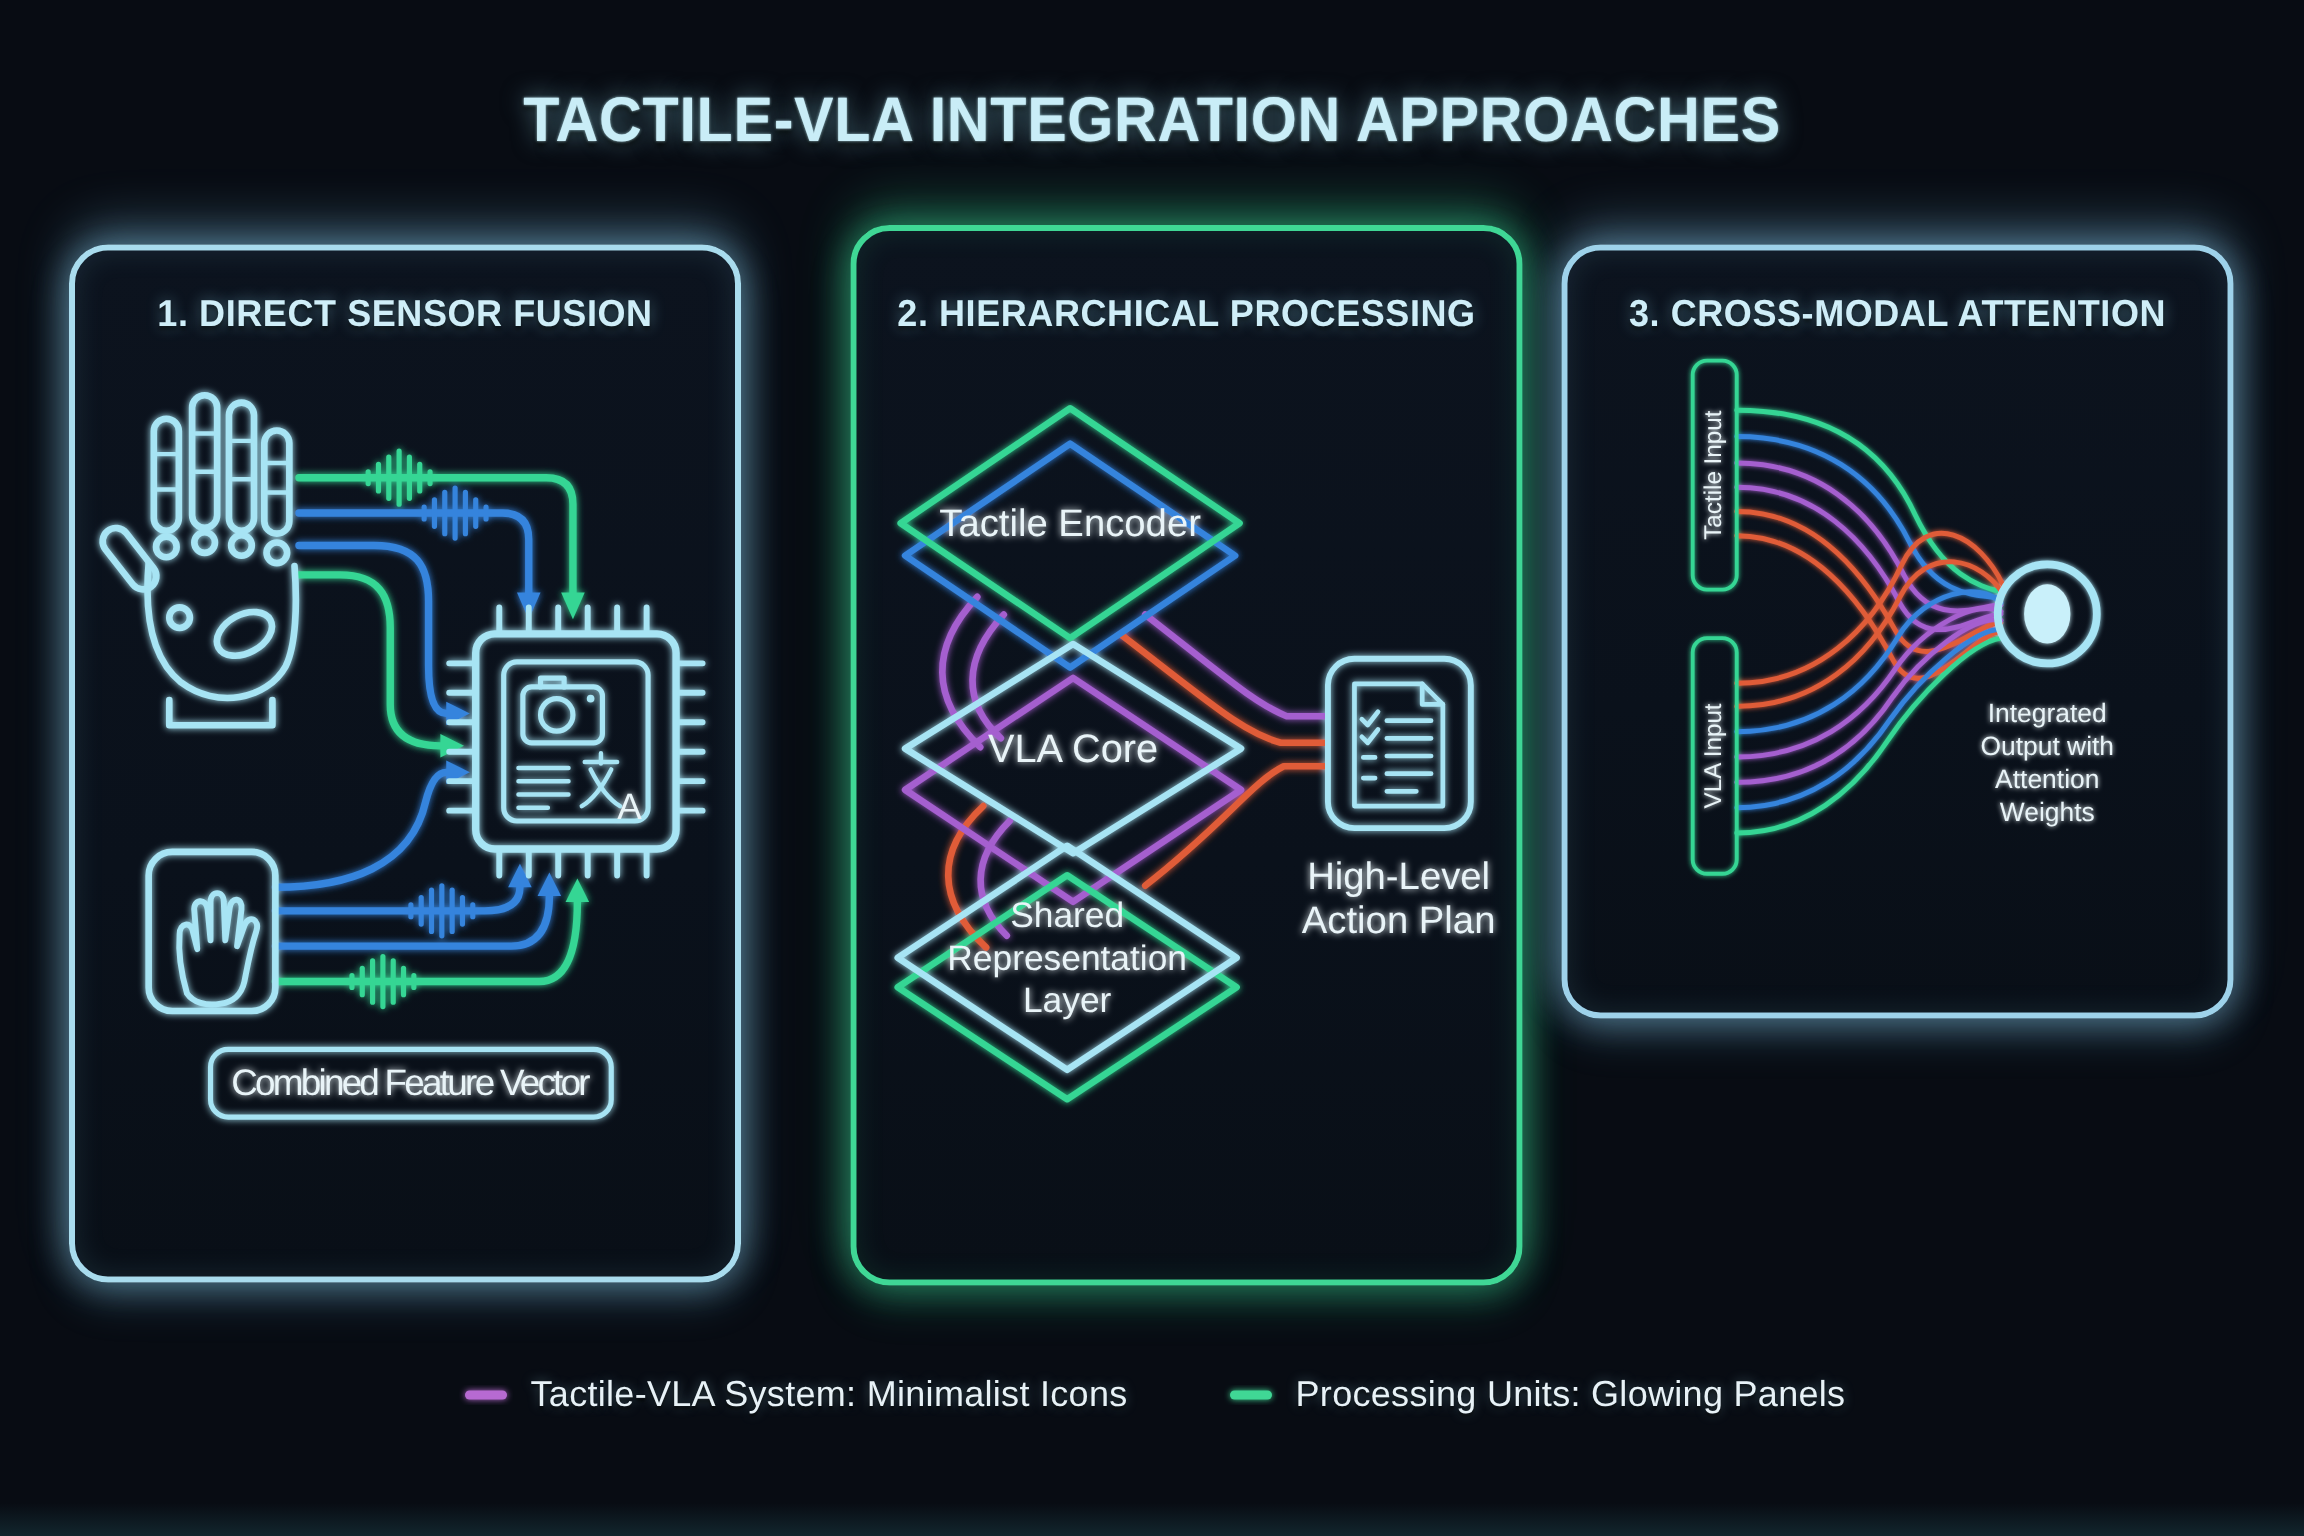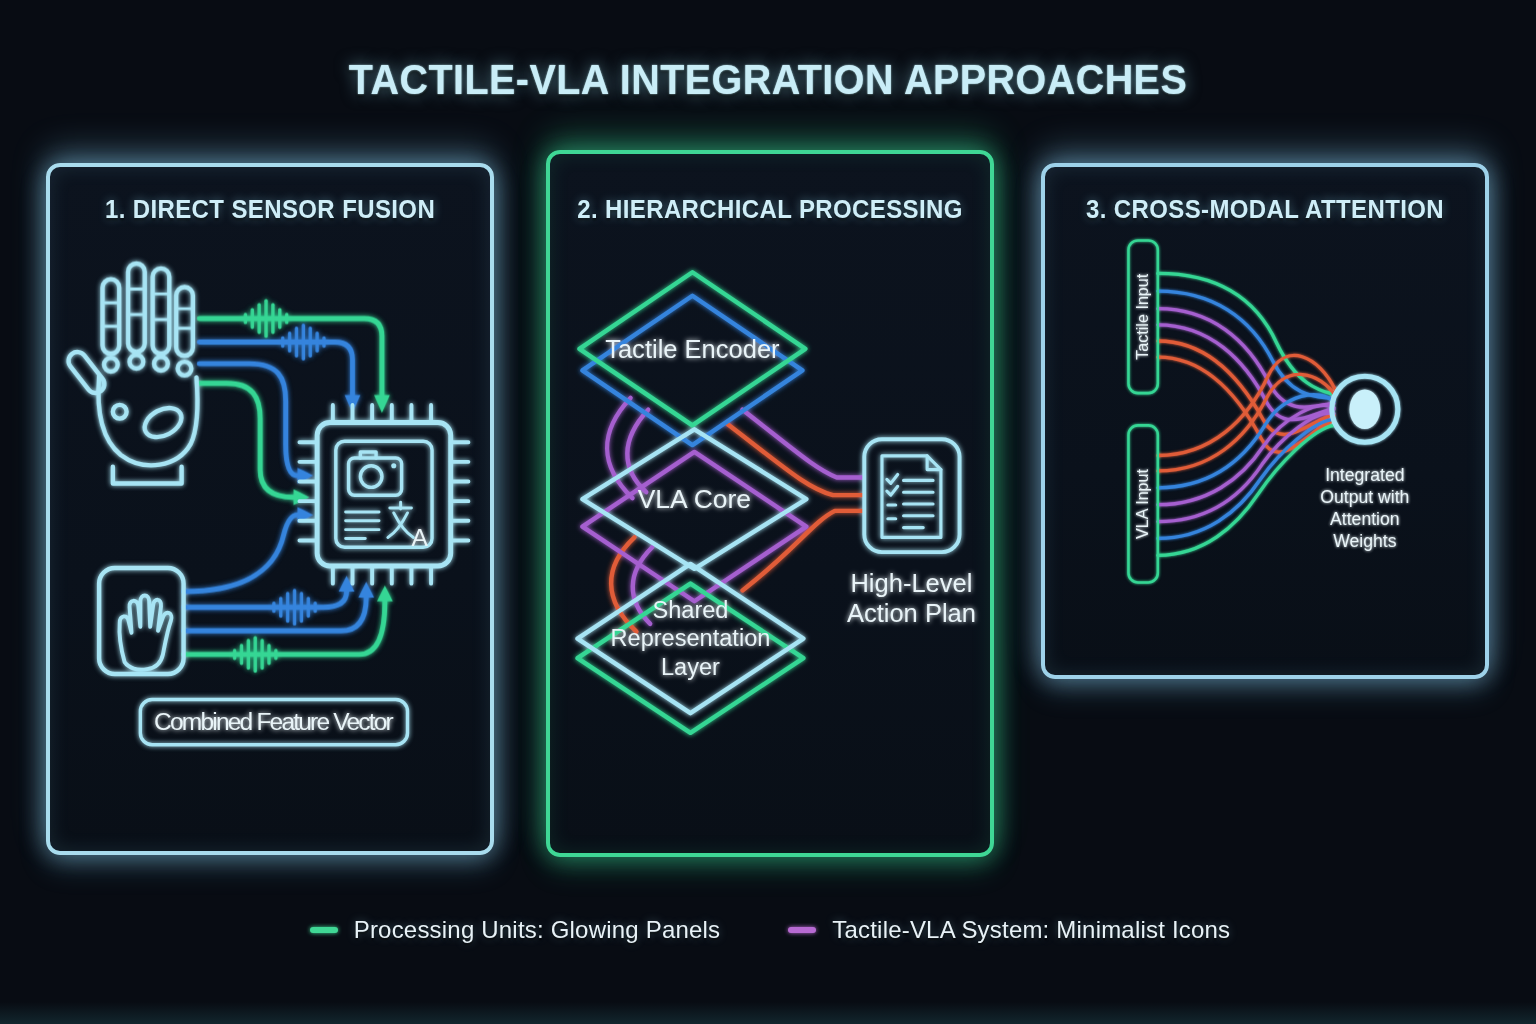--- a/index.html
+++ b/index.html
@@ -5,30 +5,30 @@
   html,body{margin:0;padding:0;background:#05080d;}
   .stage{position:relative;width:1536px;height:1024px;overflow:hidden;
          background:var(--background,#080c13);
          font-family:"Liberation Sans",sans-serif;}
   .stage::after{content:"";position:absolute;left:0;right:0;bottom:0;height:22px;
          background:linear-gradient(180deg,rgba(40,90,100,0) 0%,rgba(45,105,115,.28) 100%);}
   h1.title{position:absolute;top:56px;left:0;width:100%;margin:0;text-align:center;
          font-size:42px;font-weight:700;letter-spacing:.5px;color:var(--title-text,#c9edf7);
          transform:scaleX(.94);
          text-shadow:0 0 16px rgba(150,225,245,.5),0 0 2px rgba(200,240,250,.8),0 3px 4px #000;}
-  .panel{position:absolute;box-sizing:border-box;border-radius:14px;
+  .panel{position:absolute;box-sizing:border-box;border-radius:26px;
          background:linear-gradient(180deg,#0c131e 0%,var(--panel-fill,#0a111b) 60%,#090f17 100%);}
   .panel svg{position:absolute;left:0;top:0;width:100%;height:100%;}
   .panel h2{position:absolute;left:0;width:100%;margin:0;text-align:center;z-index:3;
          font-size:25px;font-weight:700;letter-spacing:.4px;color:#cfeef8;transform:scaleX(.96);
          text-shadow:0 0 10px rgba(140,215,240,.45),0 2px 3px #000;}
   .panel1{left:46px;top:163px;width:448px;height:692px;border:4px solid var(--panel1-border,#a9dcee);
          box-shadow:0 0 24px rgba(140,205,235,.45),0 -14px 34px rgba(130,195,230,.30),
                     0 12px 28px rgba(120,190,225,.22),inset 0 0 20px rgba(120,190,220,.14);}
-  .panel2{left:546px;top:150px;width:448px;height:707px;border:4px solid var(--panel2-border,#3fd795);
+  .panel2{left:567px;top:150px;width:448px;height:707px;border:4px solid var(--panel2-border,#3fd795);
          box-shadow:0 0 24px rgba(60,220,150,.42),0 -14px 34px rgba(60,215,150,.30),
                     0 12px 28px rgba(55,205,145,.22),inset 0 0 20px rgba(60,210,150,.12);}
   .panel3{left:1041px;top:163px;width:448px;height:516px;border:4px solid var(--panel3-border,#9ed2ea);
          box-shadow:0 0 24px rgba(140,200,235,.45),0 -14px 34px rgba(130,195,230,.30),
                     0 12px 28px rgba(120,190,225,.22),inset 0 0 20px rgba(120,190,220,.14);}
   .panel1 h2,.panel3 h2{top:28px;}
   .panel2 h2{top:41px;}
   
   .st{fill:none;stroke-linecap:round;stroke-linejoin:round;}
   .st-cyan{stroke:var(--neon-cyan,#a7e4f4);}
@@ -288,42 +288,42 @@
           <text class="svg-label" x="360" y="518" font-size="24" text-anchor="middle">Weights</text>
         </g>
       </g>
     </svg>
   </section>
 
   <footer class="legend">
     <div class="legend-item">
       <svg width="36" height="16">
         <defs>
+            <filter id="lg2" x="-60%" y="-60%" width="220%" height="220%">
+          <feGaussianBlur stdDeviation="2" result="b"></feGaussianBlur>
+              <feMerge>
+                <feMergeNode in="b"></feMergeNode>
+                <feMergeNode in="SourceGraphic"></feMergeNode>
+              </feMerge>
+            </filter>
+          </defs>
+        <rect x="4" y="5" width="28" height="6" rx="3" filter="url(#lg2)" fill="#b76bd2"></rect>
+      </svg>
+      <span>Tactile-VLA System: Minimalist Icons</span>
+    </div>
+    <div class="legend-item">
+      <svg width="36" height="16">
+        <defs>
             <filter id="lg1" x="-60%" y="-60%" width="220%" height="220%">
           <feGaussianBlur stdDeviation="2" result="b"></feGaussianBlur>
               <feMerge>
                 <feMergeNode in="b"></feMergeNode>
                 <feMergeNode in="SourceGraphic"></feMergeNode>
               </feMerge>
             </filter>
           </defs>
         <rect x="4" y="5" width="28" height="6" rx="3" filter="url(#lg1)" fill="#3fd795"></rect>
       </svg>
       <span>Processing Units: Glowing Panels</span>
     </div>
-    <div class="legend-item">
-      <svg width="36" height="16">
-        <defs>
-            <filter id="lg2" x="-60%" y="-60%" width="220%" height="220%">
-          <feGaussianBlur stdDeviation="2" result="b"></feGaussianBlur>
-              <feMerge>
-                <feMergeNode in="b"></feMergeNode>
-                <feMergeNode in="SourceGraphic"></feMergeNode>
-              </feMerge>
-            </filter>
-          </defs>
-        <rect x="4" y="5" width="28" height="6" rx="3" filter="url(#lg2)" fill="#b76bd2"></rect>
-      </svg>
-      <span>Tactile-VLA System: Minimalist Icons</span>
-    </div>
   </footer>
 
 </div>
 
 </body></html>

